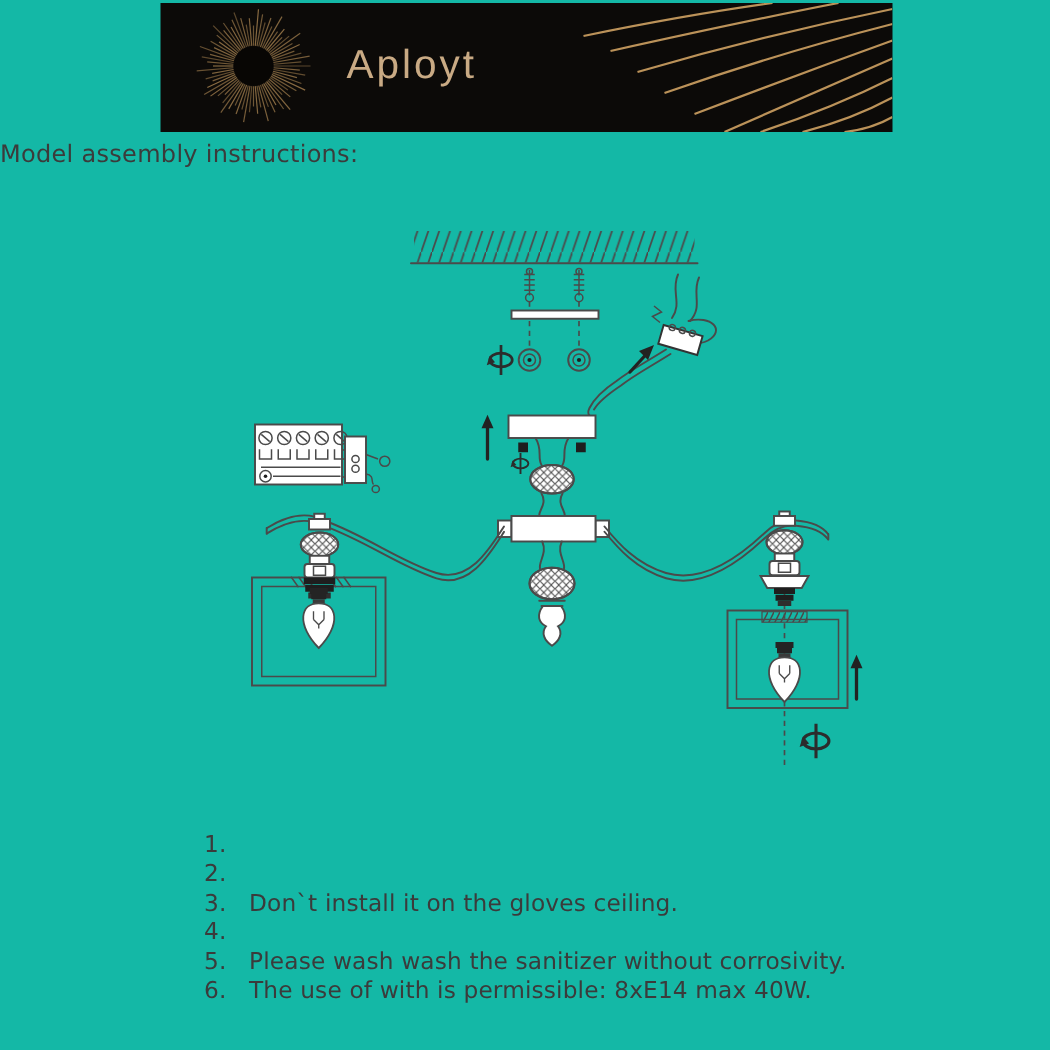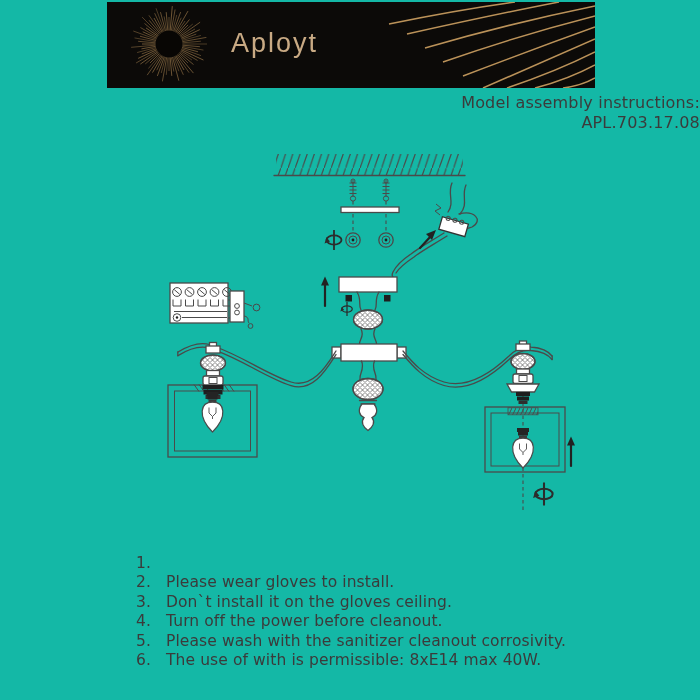--- a/index.html
+++ b/index.html
@@ -6,21 +6,21 @@
   .page{position:relative;width:700px;height:700px;background:#14b8a6;overflow:hidden;
         font-family:"DejaVu Sans","Liberation Sans",sans-serif;padding-left:28px;}
   
   .banner{position:absolute;left:107px;top:2px;width:488px;height:86px;background:#0c0a08;overflow:hidden;}
   .burst{position:absolute;left:17px;top:-3px;width:90px;height:90px;}
   .brand{position:absolute;left:124px;top:26px;color:#c9aa84;font-size:27px;letter-spacing:2px;
          font-family:"Liberation Sans","DejaVu Sans",sans-serif;font-weight:400;}
   .rays{position:absolute;right:0;top:0;width:300px;height:86px;}
   .rays path{stroke:#bb9259;stroke-width:1.5;fill:none;}
   
-  .titleblock{position:absolute;left:0;top:93px;width:700px;text-align:right;color:#3b3b3b;}
+  .titleblock{position:absolute;left:0;top:93px;width:700px;text-align:left;color:#3b3b3b;}
   .title{font-size:16px;line-height:20px;letter-spacing:.2px;}
   .model{font-size:16px;line-height:19px;letter-spacing:.2px;}
   
   .diagram{position:absolute;left:0;top:0;width:700px;height:700px;pointer-events:none;}
   .s{stroke:#4a4a4a;fill:none;stroke-width:1.3;stroke-linecap:round;}
   .sw{stroke:#4a4a4a;fill:#ffffff;stroke-width:1.3;}
   .thin{stroke:#4a4a4a;fill:none;stroke-width:1;}
   .dash{stroke:#4a4a4a;fill:none;stroke-width:1.1;stroke-dasharray:3.5,3;}
   .dkf{fill:#1e1e1e;stroke:none;}
   .arr{stroke:#222;fill:none;stroke-width:2.2;stroke-linecap:round;}
@@ -120,21 +120,20 @@
       <path d="M488,50 Q448,70 400,86"></path>
       <path d="M488,63 Q460,78 428,86"></path>
       <path d="M488,76 Q474,84 456,86"></path>
       <path d="M452,0 Q390,12 300,32"></path>
       <path d="M408,0 Q350,8 282,22"></path>
     </svg>
   </div>
 
   <div class="titleblock">
     <div class="title">Model assembly instructions:</div>
-    <div class="model">APL.703.17.08</div>
   </div>
 
   <svg class="diagram" viewBox="0 0 700 700">
     <defs>
       <pattern id="pDia" width="5" height="5" patternUnits="userSpaceOnUse">
         <path d="M0,2.5 L2.5,0 L5,2.5 L2.5,5 Z" fill="none" stroke="#555" stroke-width="0.7"></path>
       </pattern>
       <pattern id="pHatch" width="7.2" height="21" patternUnits="userSpaceOnUse">
         <line x1="0" y1="21" x2="7.2" y2="0" stroke="#4a4a4a" stroke-width="1.2"></line>
       </pattern>
@@ -308,33 +307,31 @@
       <polygon class="arrh" points="571,436.5 567,445.5 575,445.5"></polygon>
     </g>
   </svg>
 
   <div class="instructions">
     <div class="row">
       <span class="num">1.</span>
     </div>
     <div class="row">
       <span class="num">2.</span>
-      <span class="txt">Please wear gloves to install.</span>
     </div>
     <div class="row">
       <span class="num">3.</span>
       <span class="txt">Don`t install it on the gloves ceiling.</span>
     </div>
     <div class="row">
       <span class="num">4.</span>
-      <span class="txt">Turn off the power before cleanout.</span>
     </div>
     <div class="row">
       <span class="num">5.</span>
-      <span class="txt">Please wash with the sanitizer cleanout corrosivity.</span>
+      <span class="txt">Please wash wash the sanitizer without corrosivity.</span>
     </div>
     <div class="row">
       <span class="num">6.</span>
       <span class="txt">The use of with is permissible: 8xE14 max 40W.</span>
     </div>
   </div>
 
 </div>
 
 </body></html>

